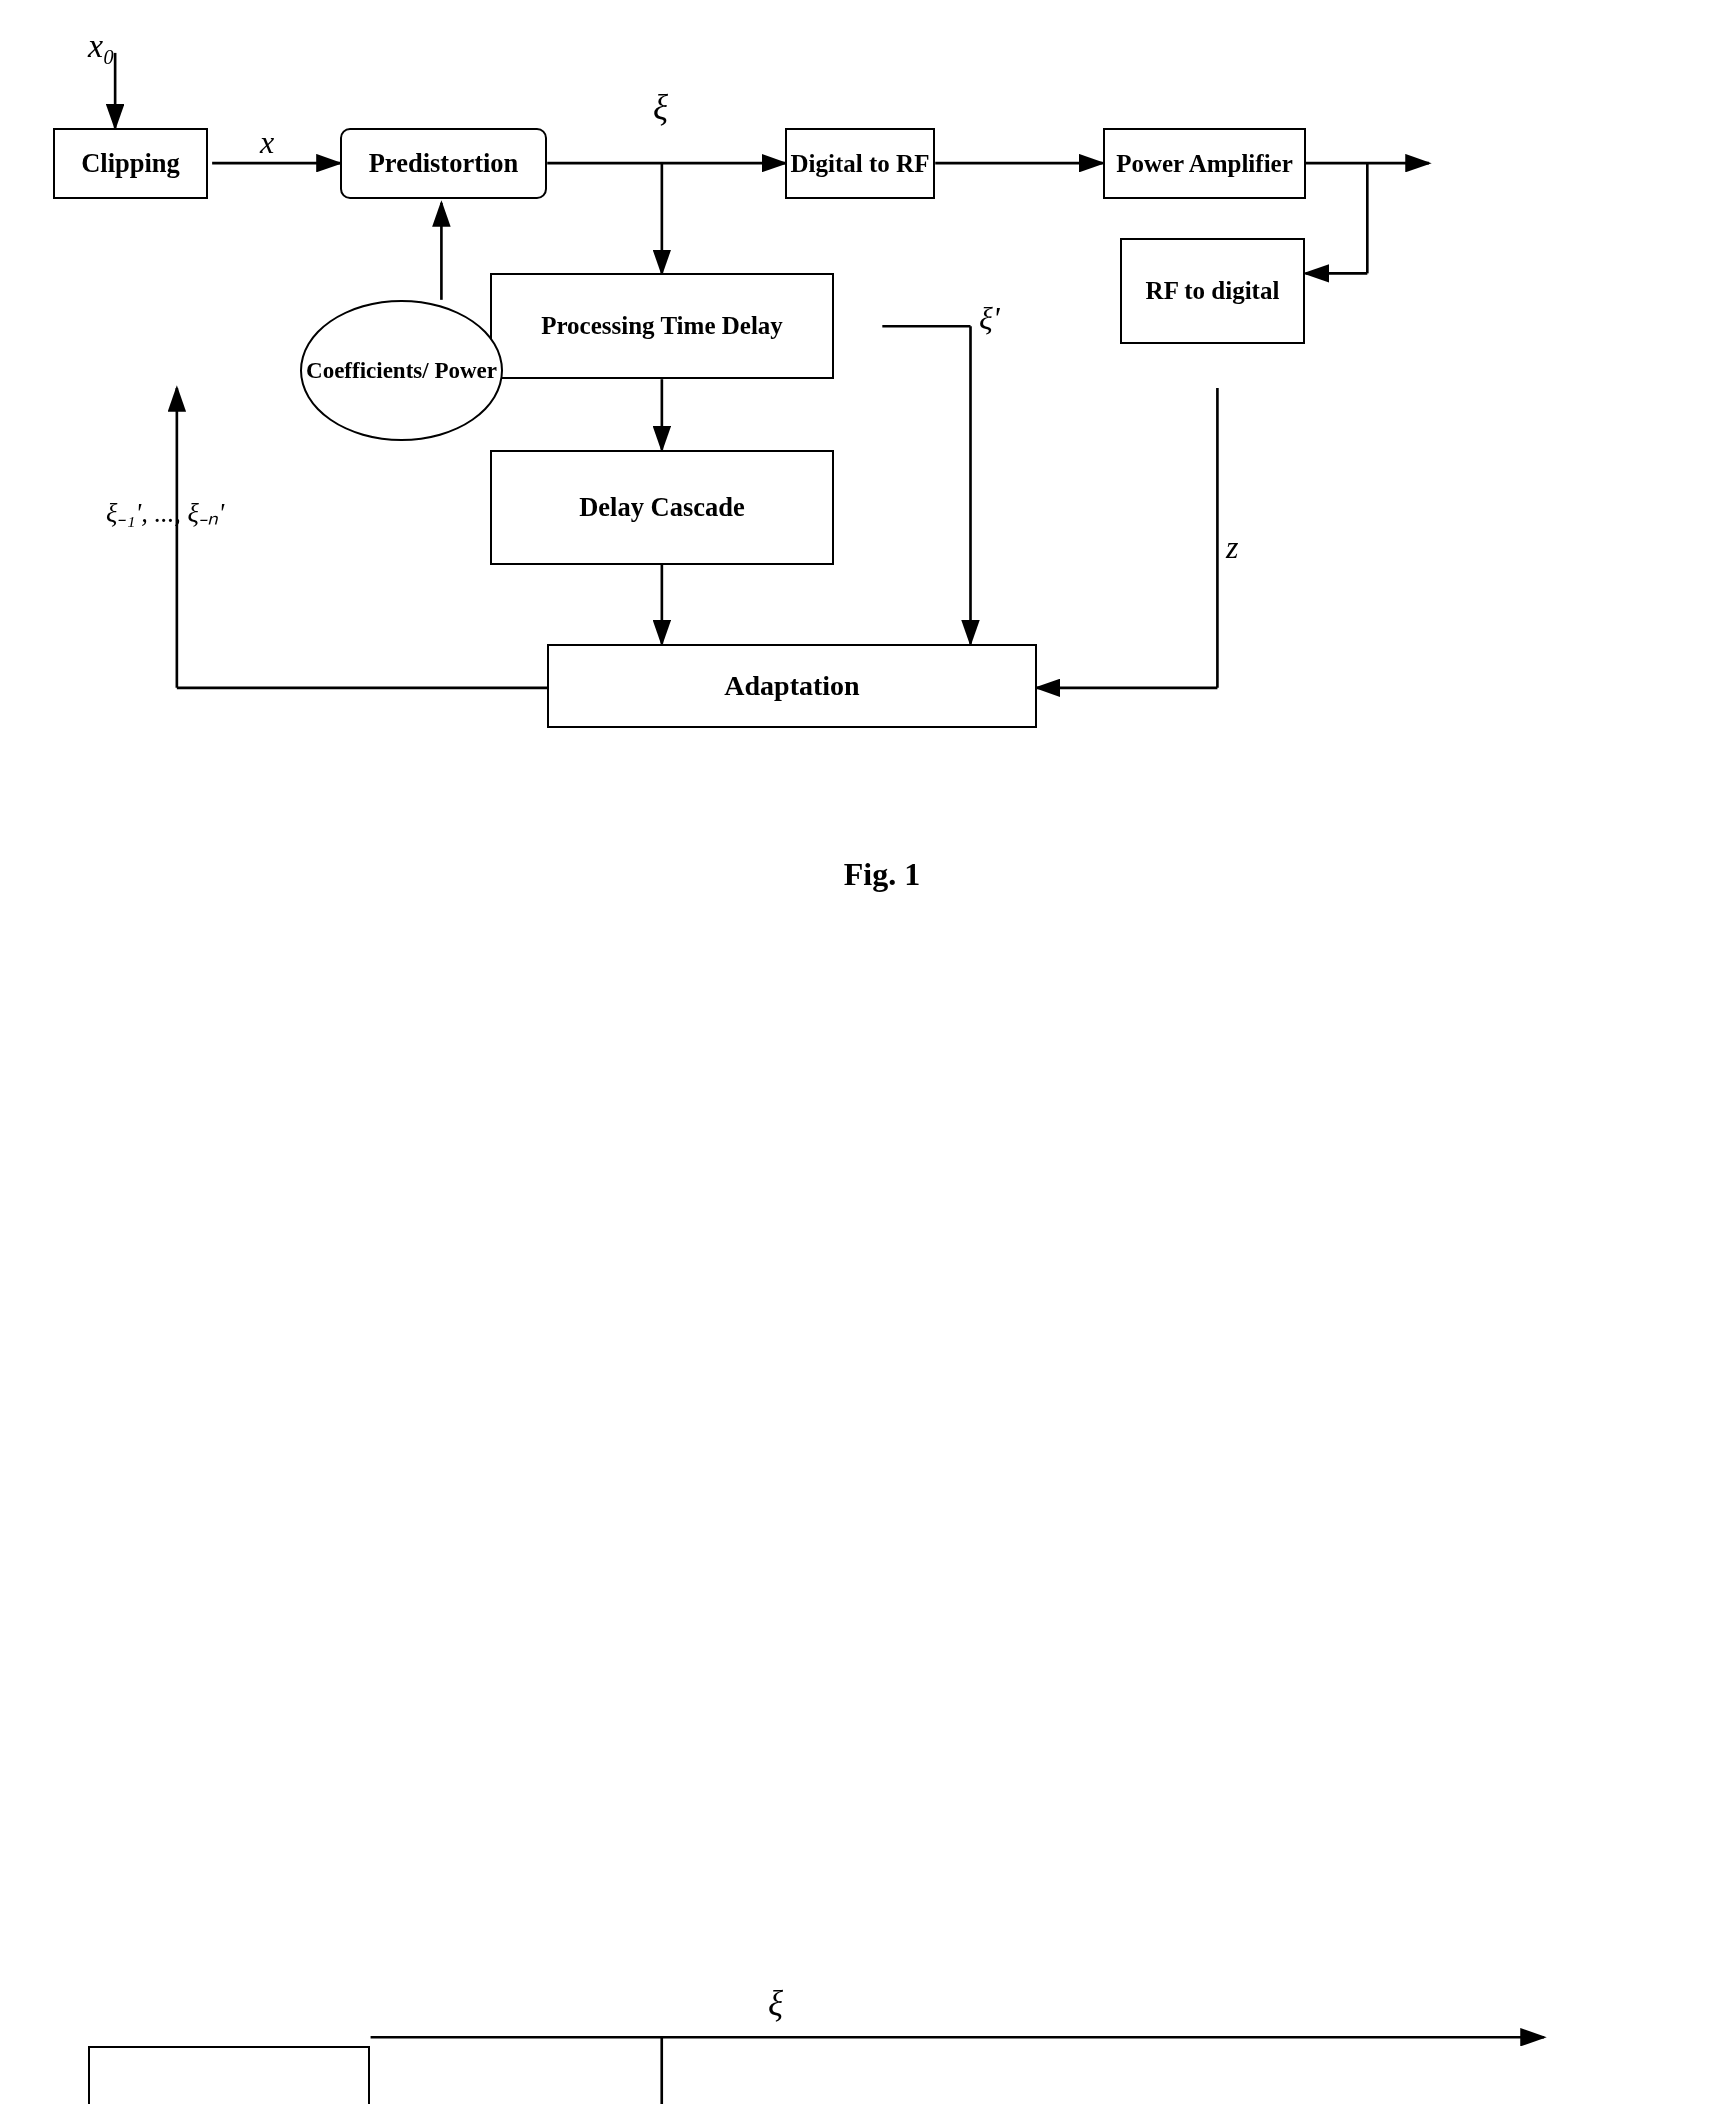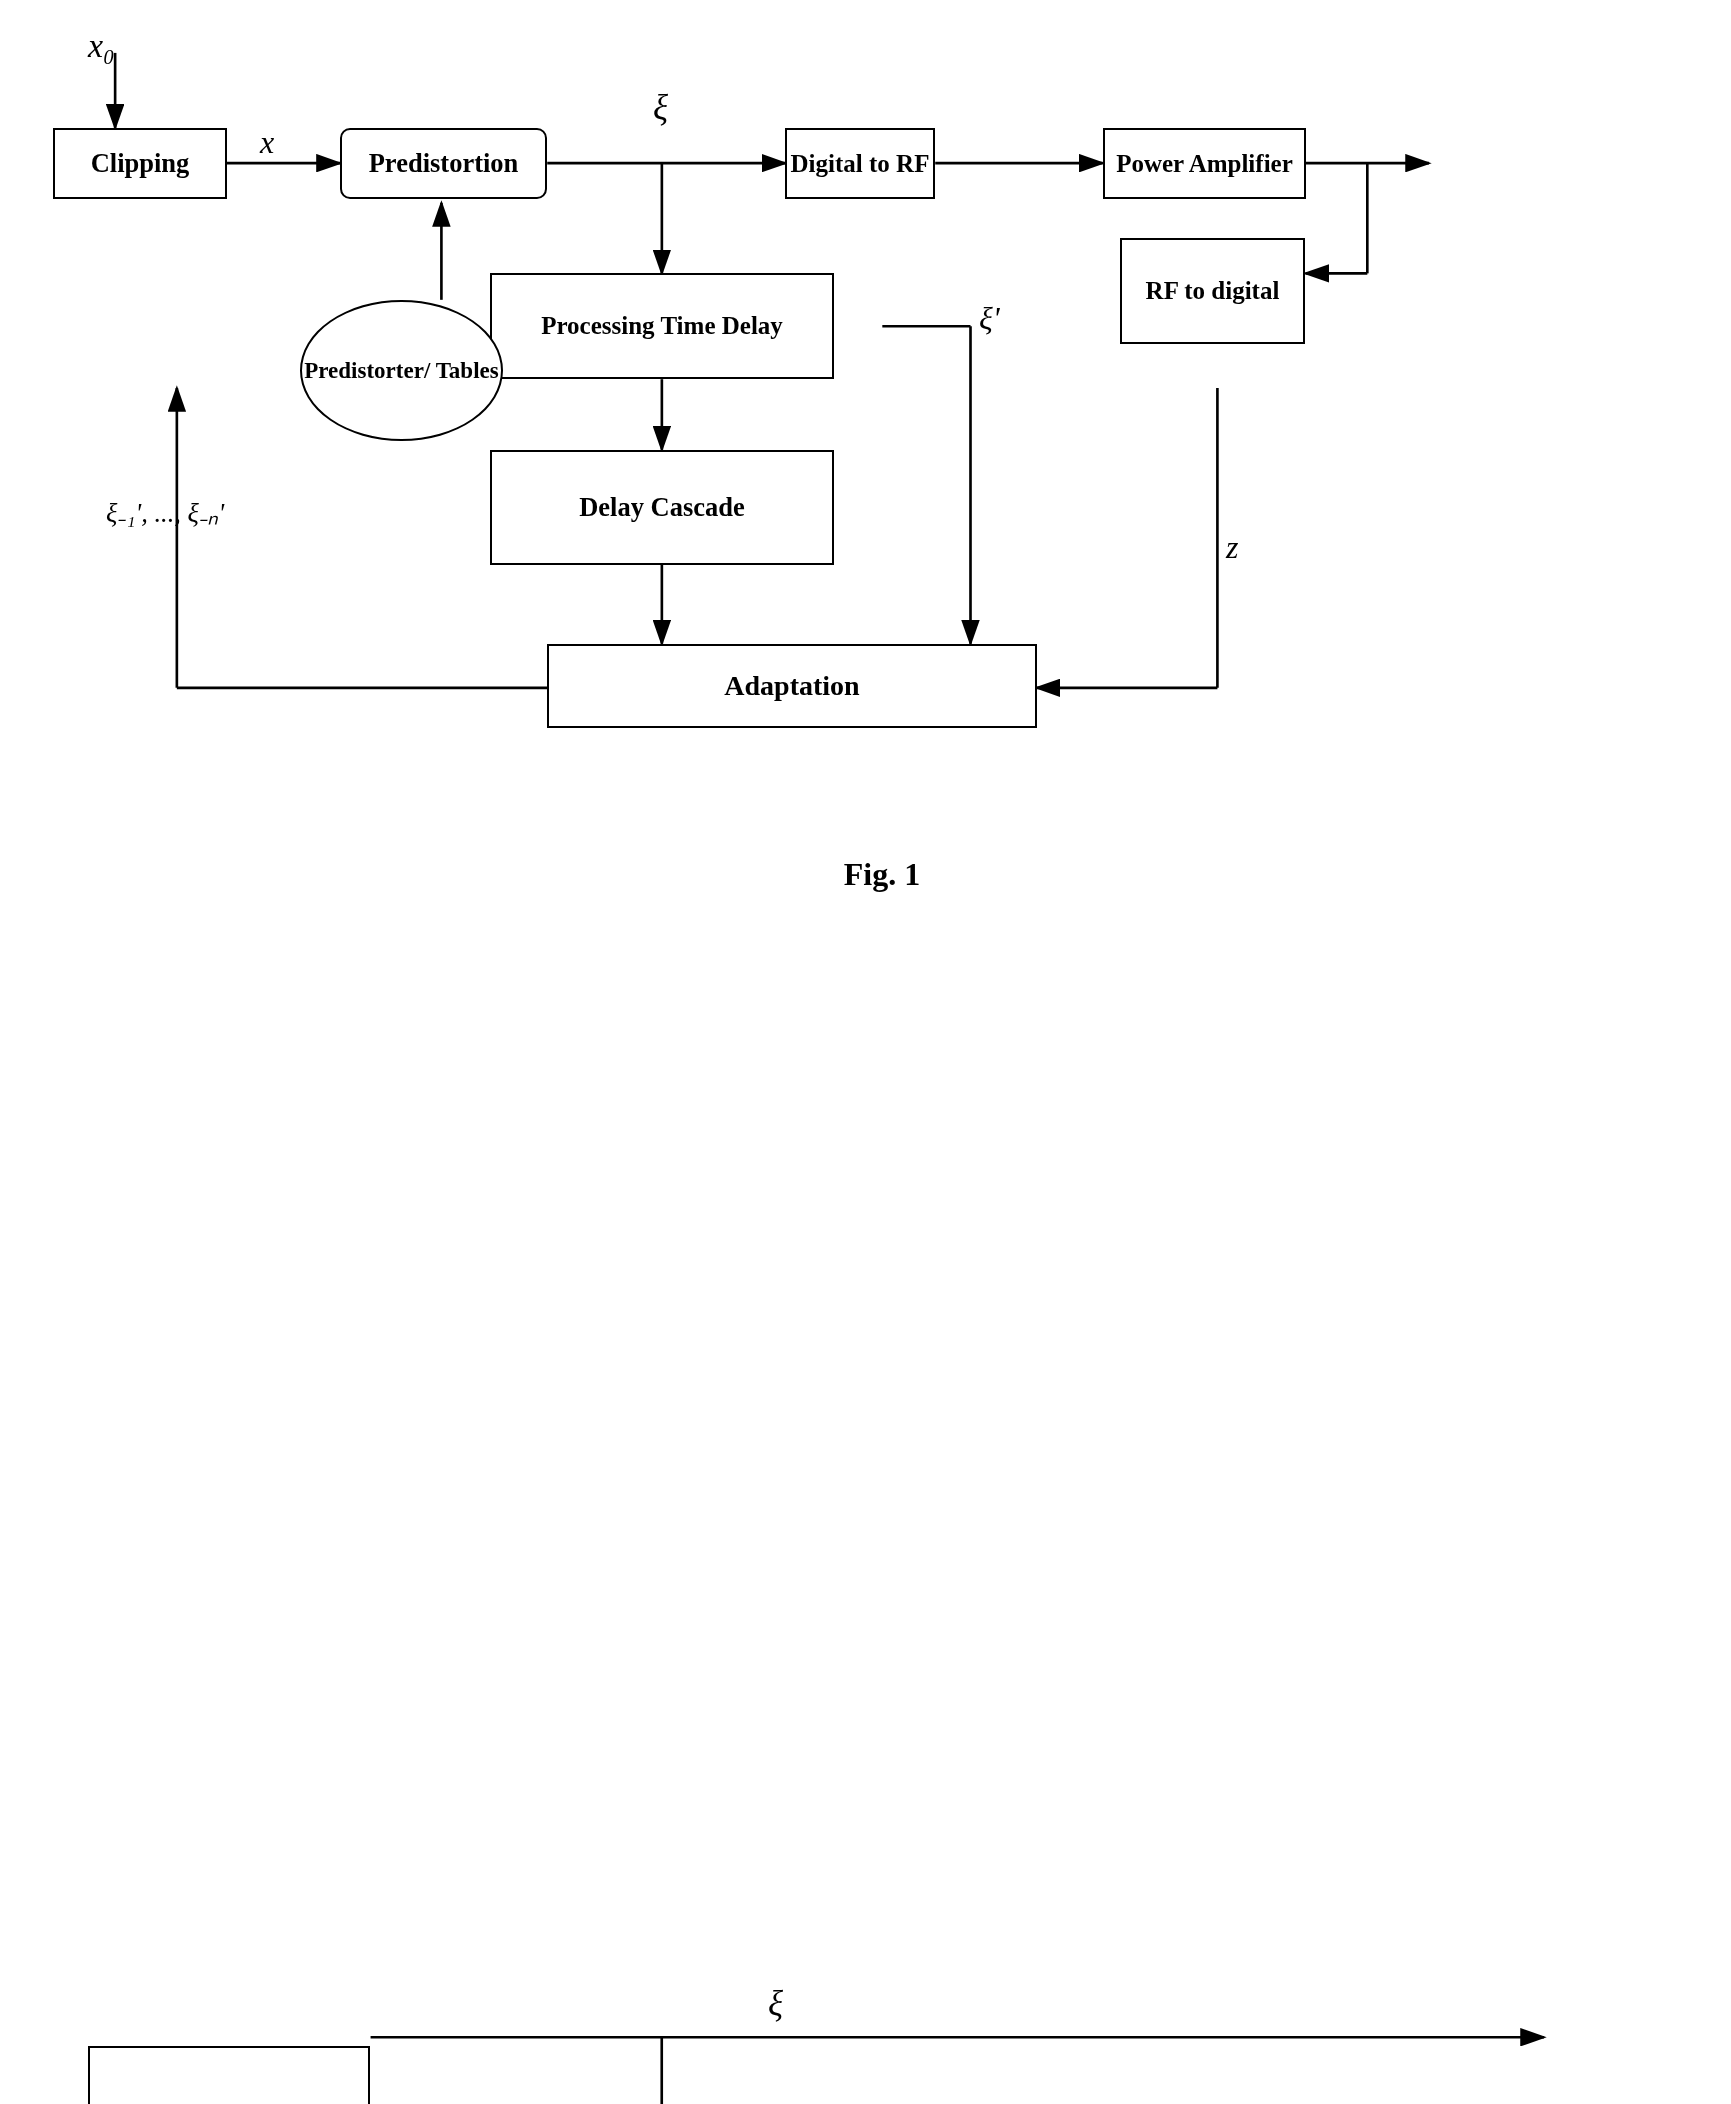--- a/index.html
+++ b/index.html
@@ -134,37 +134,37 @@
     <div class="label" style="left:260px; top:124px; font-size:32px;">x</div>
 
     <div class="label" style="left:653px; top:88px; font-size:35px;">ξ</div>
 
     <div class="label" style="left:979px; top:300px; font-size:32px;">ξ'</div>
 
     <div class="label" style="left:1226px; top:529px; font-size:32px;">z</div>
 
     <div class="label" style="left:106px; top:494px; font-size:26.5px;">ξ₋₁', ..., ξ₋ₙ'</div>
 
-    <div class="box" style="left:53px; top:128px; width:174px; height:71px; font-size:26.5px;">Clipping</div>
+    <div class="box" style="left:53px; top:128px; width:155px; height:71px; font-size:26.5px;">Clipping</div>
 
     <div class="box" style="left:340px; top:128px; width:207px; height:71px; font-size:26.5px;border-radius:10px;">Predistortion</div>
 
     <div class="box" style="left:490px; top:273px; width:344px; height:106px; font-size:25px;">Processing Time Delay</div>
 
     <div class="box" style="left:785px; top:128px; width:150px; height:71px; font-size:25px;">Digital to RF</div>
 
     <div class="box" style="left:1103px; top:128px; width:203px; height:71px; font-size:25px;">Power Amplifier</div>
 
     <div class="box" style="left:1120px; top:238px; width:185px; height:106px; font-size:25px;">RF to digital</div>
 
     <div class="box" style="left:490px; top:450px; width:344px; height:115px; font-size:26.5px;">Delay Cascade</div>
 
     <div class="box" style="left:547px; top:644px; width:490px; height:84px; font-size:28px;">Adaptation</div>
 
-    <div class="ellipse" style="left:300px; top:300px; width:203px; height:141px; font-size:23px;">Predistorter/ Tables</div>
+    <div class="ellipse" style="left:300px; top:300px; width:203px; height:141px; font-size:23px;">Coefficients/ Power</div>
 
     <div class="fig-caption" style="top:856px;">Fig. 1</div>
   </div>
 
   <div class="fig2" style="position:relative; top:970px;">
     <svg class="diagram-svg" viewBox="0 0 1963 1286" xmlns="http://www.w3.org/2000/svg">
       <defs>
         <marker id="arrow2" markerWidth="10" markerHeight="7" refX="9" refY="3.5" orient="auto">
           <polygon points="0 0, 10 3.5, 0 7" fill="#000"></polygon>
         </marker>

